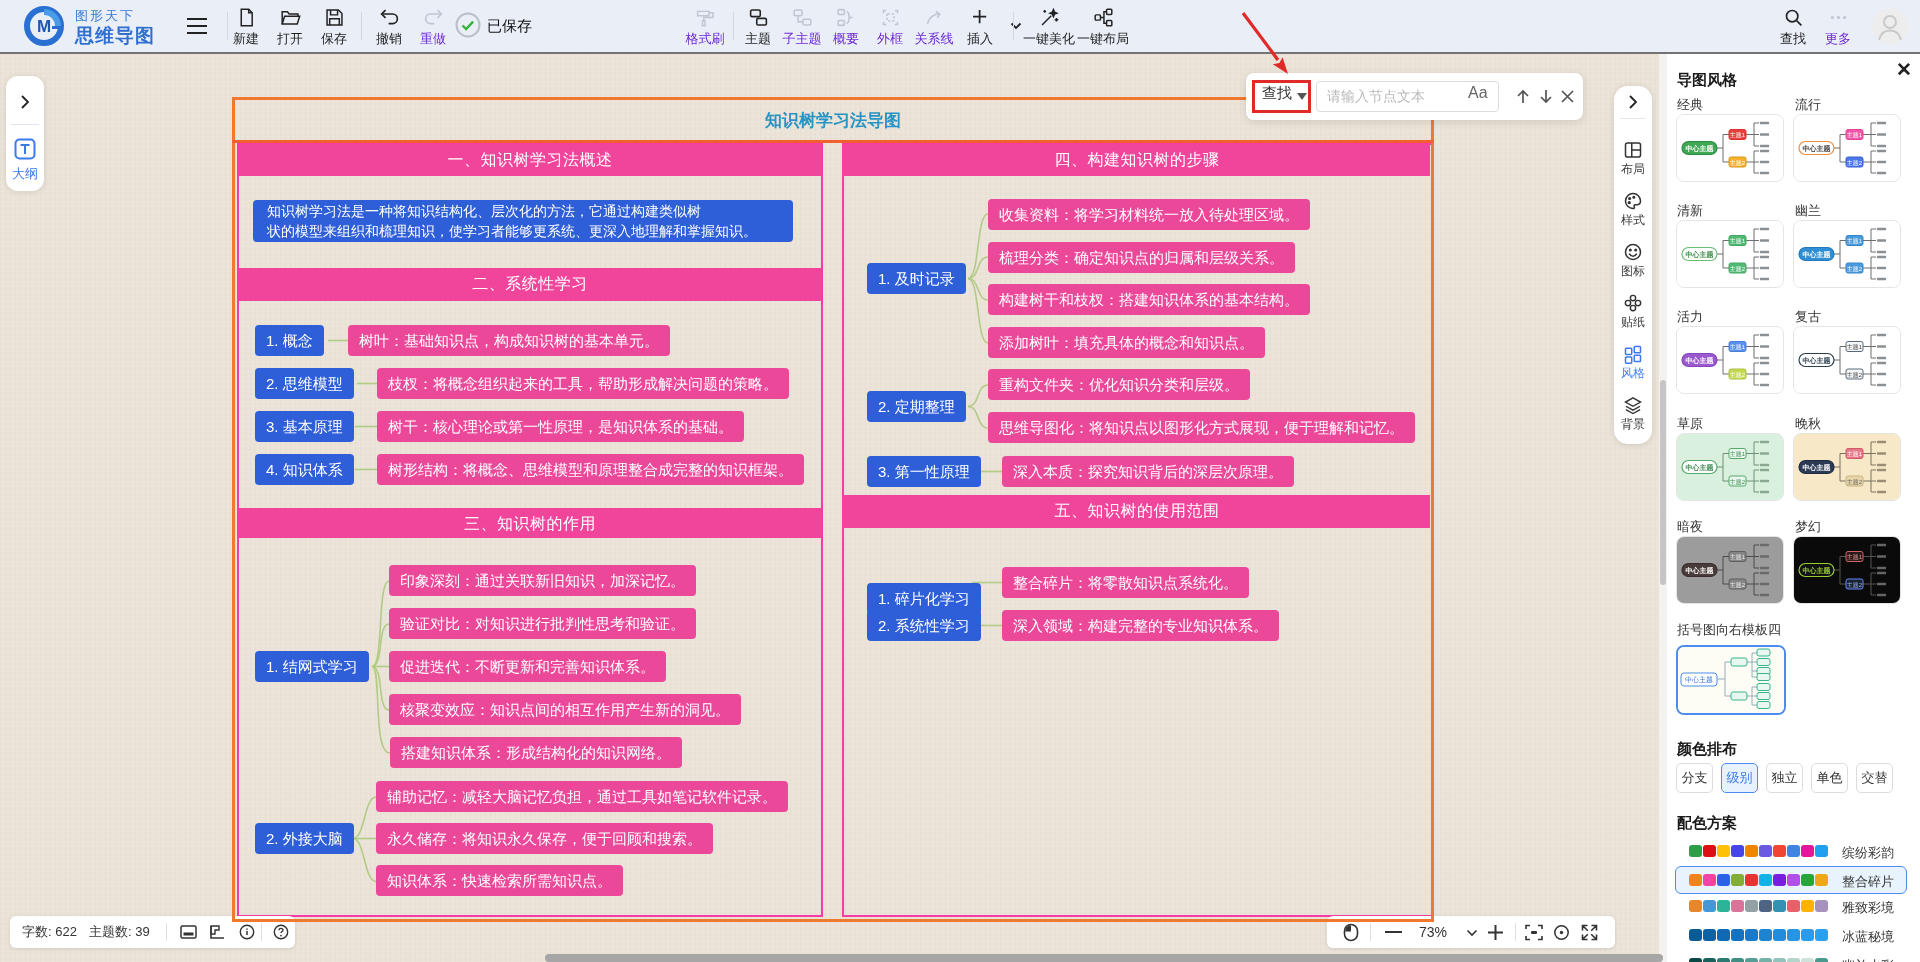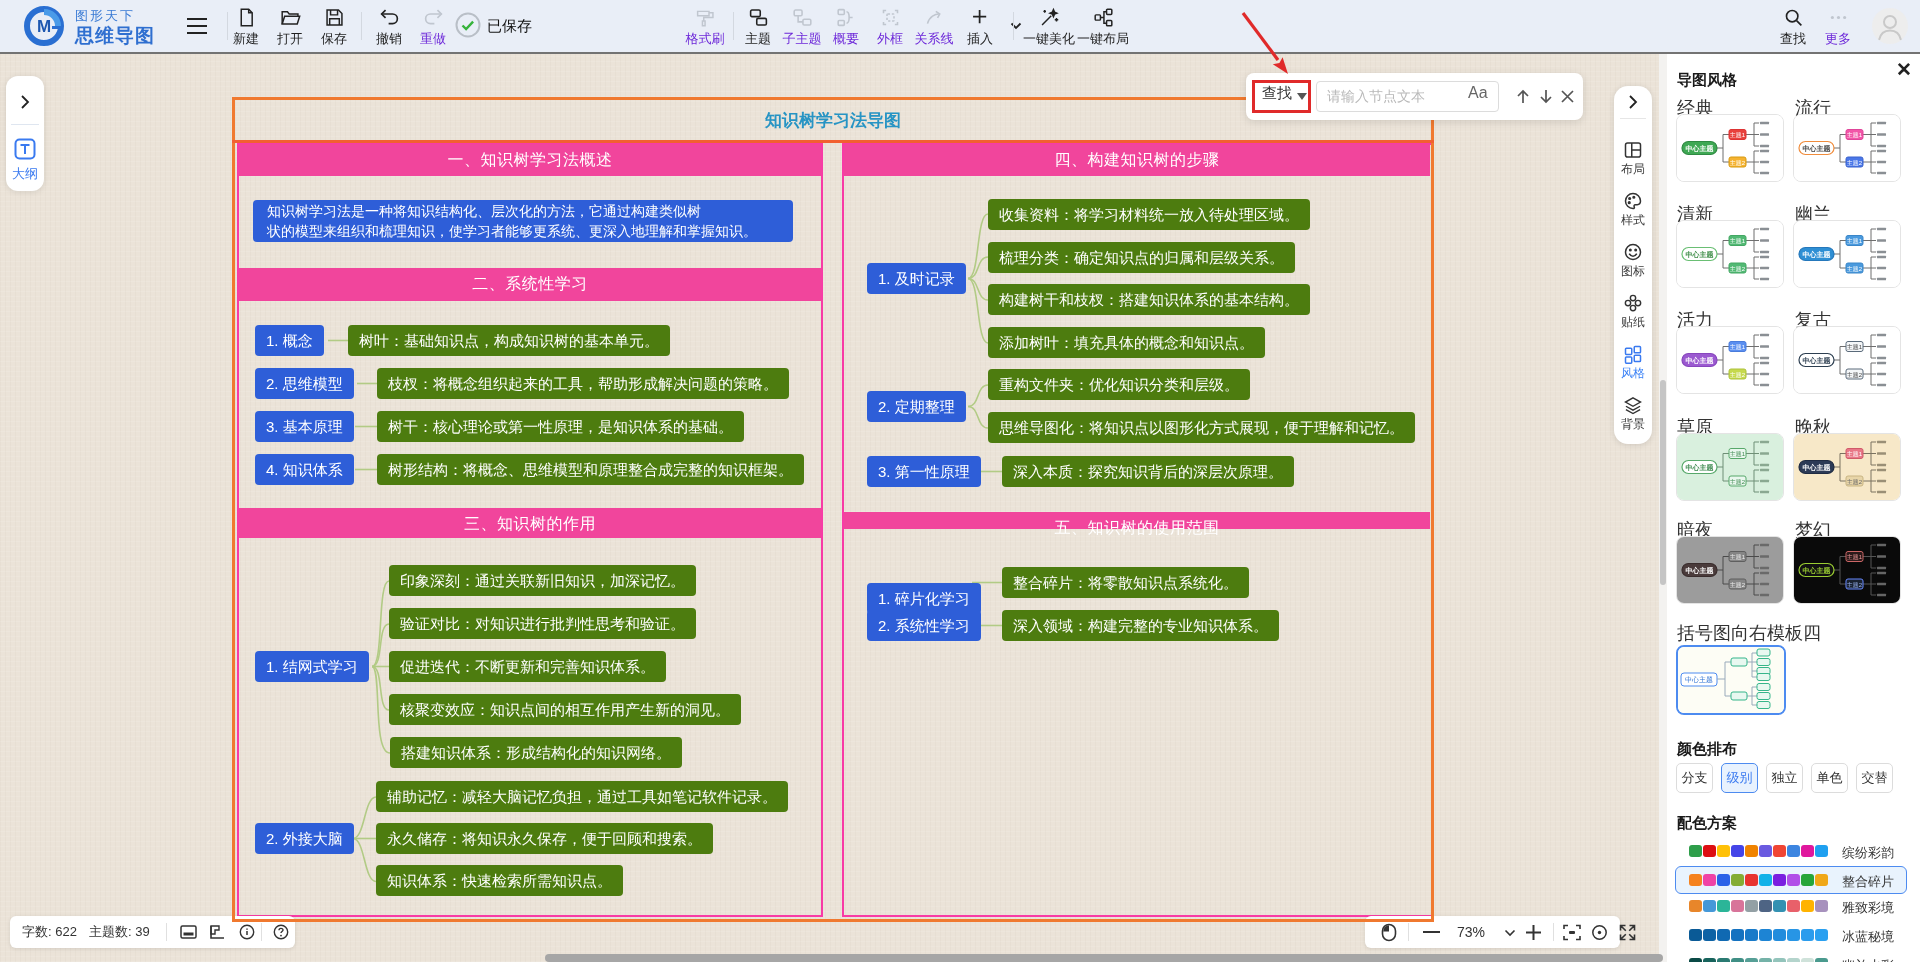--- a/index.html
+++ b/index.html
@@ -17,33 +17,33 @@
 #canvas{position:absolute;left:0;top:52px;width:1920px;height:910px;background:#ebe3d8;
 background-image:repeating-linear-gradient(0deg,rgba(255,255,255,.10) 0 1px,transparent 1px 5px),repeating-linear-gradient(90deg,rgba(185,172,152,.08) 0 1px,transparent 1px 5px);}
 
 #mapbox{position:absolute;left:232px;top:97px;width:1202px;height:825px;border:3px solid #f0792f;z-index:3}
 #maptitle{position:absolute;left:232px;top:109px;width:1202px;text-align:center;font-size:17px;font-weight:bold;color:#2794c4}
 .hline{position:absolute;left:232px;top:140px;width:1202px;height:3px;background:#f26030;z-index:3}
 .pcol{position:absolute;top:143px;height:774px;border:2px solid #f83ba6}
 .phead{position:absolute;background:#f1459c;color:#fff;font-size:16px;text-align:center;height:32px;line-height:32px;letter-spacing:0.5px}
 .node{position:absolute;height:31px;line-height:31px;color:#fff;font-size:15px;white-space:nowrap;border-radius:4px;padding:0 11px}
 .bn{background:#2e5ed8}
-.gn{background:#4d7c0f}
+.gn{background:#ec4899}
 #conn{position:absolute;left:232px;top:97px;width:1202px;height:822px;pointer-events:none}
 
 .fpanel{position:absolute;background:#fff;border-radius:12px;box-shadow:0 1px 6px rgba(0,0,0,.10)}
 
 .bbar{position:absolute;top:916px;height:32px;background:#fff;border-radius:6px;box-shadow:0 1px 4px rgba(0,0,0,.10);color:#333;font-size:13px}
 .bbar .it{position:absolute;top:0;height:32px;line-height:32px}
 .bbar svg.it{height:auto;line-height:0}
 .bsep{position:absolute;top:7px;width:1px;height:18px;background:#e0e0e0}
 
 #rpanel{position:absolute;left:1666px;top:52px;width:254px;height:910px;background:#fff;overflow:hidden;z-index:30}
 .rtitle{position:absolute;font-size:15px;font-weight:bold;color:#1a1a1a}
-.rlabel{position:absolute;font-size:18px;color:#333}
+.rlabel{position:absolute;font-size:13px;color:#333}
 .thumb{position:absolute;width:108px;height:68px;border:1px solid #e4e4e4;border-radius:8px;background:#fff;overflow:hidden}
 .thumb svg{display:block;width:106px;height:66px}
 .cbtn{position:absolute;width:37px;height:30px;line-height:28px;text-align:center;font-size:13px;color:#333;background:#fff;border:1px solid #dcdcdc;border-radius:5px}
 .cbtn.sel{border:1px solid #4d8bf0;background:#e8f2fe;color:#3a7af0}
 .swrow{position:absolute;left:1689px;height:12px;white-space:nowrap}
 .swrow i{display:inline-block;width:13px;height:12px;border-radius:3px;margin-right:1px;vertical-align:top}
 .swlb{position:absolute;left:1842px;font-size:13px;color:#333;white-space:nowrap}
 
 #vtool{position:absolute;left:1614px;top:86px;width:38px;height:358px;background:#fff;border-radius:14px;box-shadow:0 1px 6px rgba(0,0,0,.12);z-index:35}
 .vit{position:absolute;left:0;width:38px;text-align:center;color:#3c3c3c}
@@ -65,21 +65,21 @@
 
 <div id="mapbox"></div>
 <div id="maptitle">知识树学习法导图</div>
 <div class="hline"></div>
 <div class="pcol" style="left:237px;width:586px"></div>
 <div class="pcol" style="left:842px;width:592px"></div>
 <div class="phead" style="left:239px;top:144px;width:582px">一、知识树学习法概述</div>
 <div class="phead" style="left:239px;top:268px;width:582px;height:33px">二、系统性学习</div>
 <div class="phead" style="left:239px;top:508px;width:582px;height:30px">三、知识树的作用</div>
 <div class="phead" style="left:844px;top:144px;width:586px">四、构建知识树的步骤</div>
-<div class="phead" style="left:844px;top:512px;width:586px;height:17px">五、知识树的使用范围</div>
+<div class="phead" style="left:844px;top:495px;width:586px;height:33px">五、知识树的使用范围</div>
 <svg id="conn" viewBox="0 0 1202 822">
 <g fill="none" stroke="#b2cb85" stroke-width="1.6">
 <path d="M96 243.5H116"></path>
       <path d="M125 286.5H145"></path>
       <path d="M123 329.5H145"></path>
       <path d="M123 372.5H145"></path>
 <path d="M140 569.5C152 569.5 145 484 157 484"></path>
       <path d="M140 569.5C152 569.5 145 527 157 527"></path>
       <path d="M140 569.5H157"></path>
       <path d="M140 569.5C152 569.5 145 613 157 613"></path>
@@ -708,21 +708,21 @@
       <path d="M8 7v4M8 4.6v1.2" stroke="#333" stroke-width="1.5"></path>
     </svg>
   <span class="bsep" style="left:251px"></span>
   <svg class="it" style="left:263px;top:8px" width="16" height="16" viewBox="0 0 16 16">
       <circle cx="8" cy="8" r="6.7" fill="none" stroke="#333" stroke-width="1.4"></circle>
       <path d="M6 6.2c0-2.4 4-2.4 4-.3 0 1.5-2 1.6-2 3" fill="none" stroke="#333" stroke-width="1.4"></path>
       <circle cx="8" cy="11.6" r=".9" fill="#333"></circle>
     </svg>
 </div>
 
-<div class="bbar" style="left:1365px;width:255px">
+<div class="bbar" style="left:1327px;width:288px">
   <svg class="it" style="left:16px;top:7px" width="16" height="19" viewBox="0 0 16 19">
       <rect x="1.5" y="1.5" width="13" height="16" rx="6.5" fill="none" stroke="#333" stroke-width="1.6"></rect>
       <path d="M8 2.2a6 6 0 0 0-5.8 6.3H8z" fill="#333"></path>
     </svg>
   <span class="bsep" style="left:43px"></span>
   <div class="it" style="left:58px;top:15px;width:17px;height:2px;background:#333"></div>
   <span class="it" style="left:92px;font-size:14px">73%</span>
   <svg class="it" style="left:139px;top:13px" width="12" height="8" viewBox="0 0 12 8">
       <path d="M1.5 1.5L6 6l4.5-4.5" fill="none" stroke="#333" stroke-width="1.6"></path>
     </svg>

